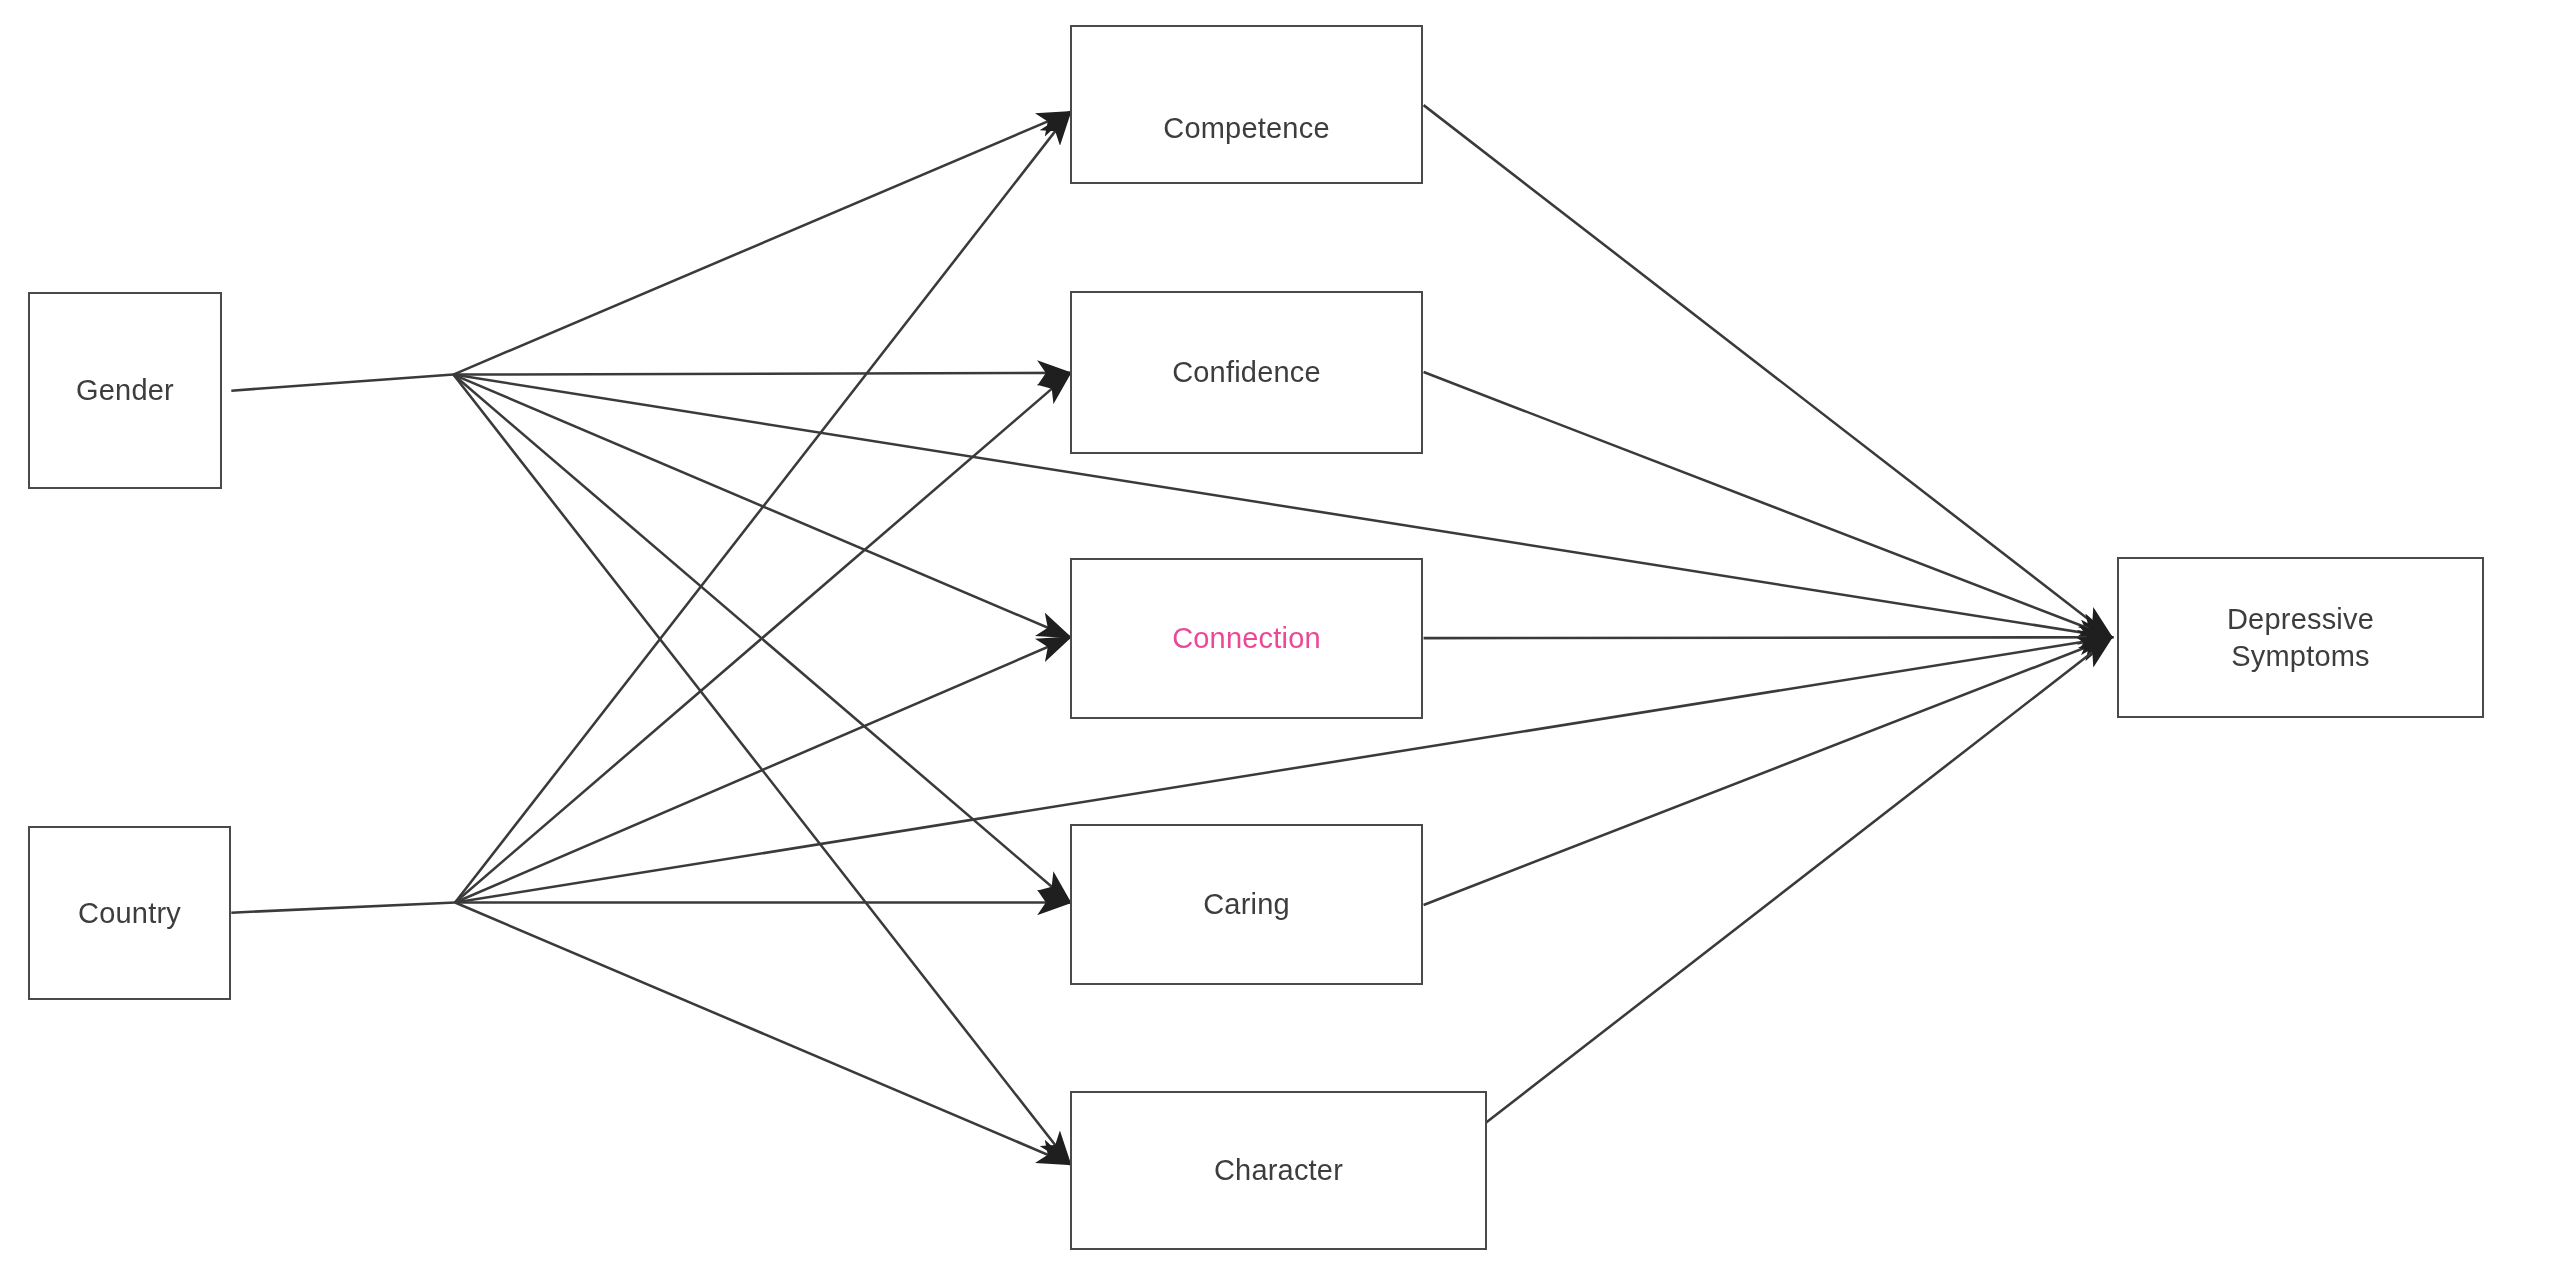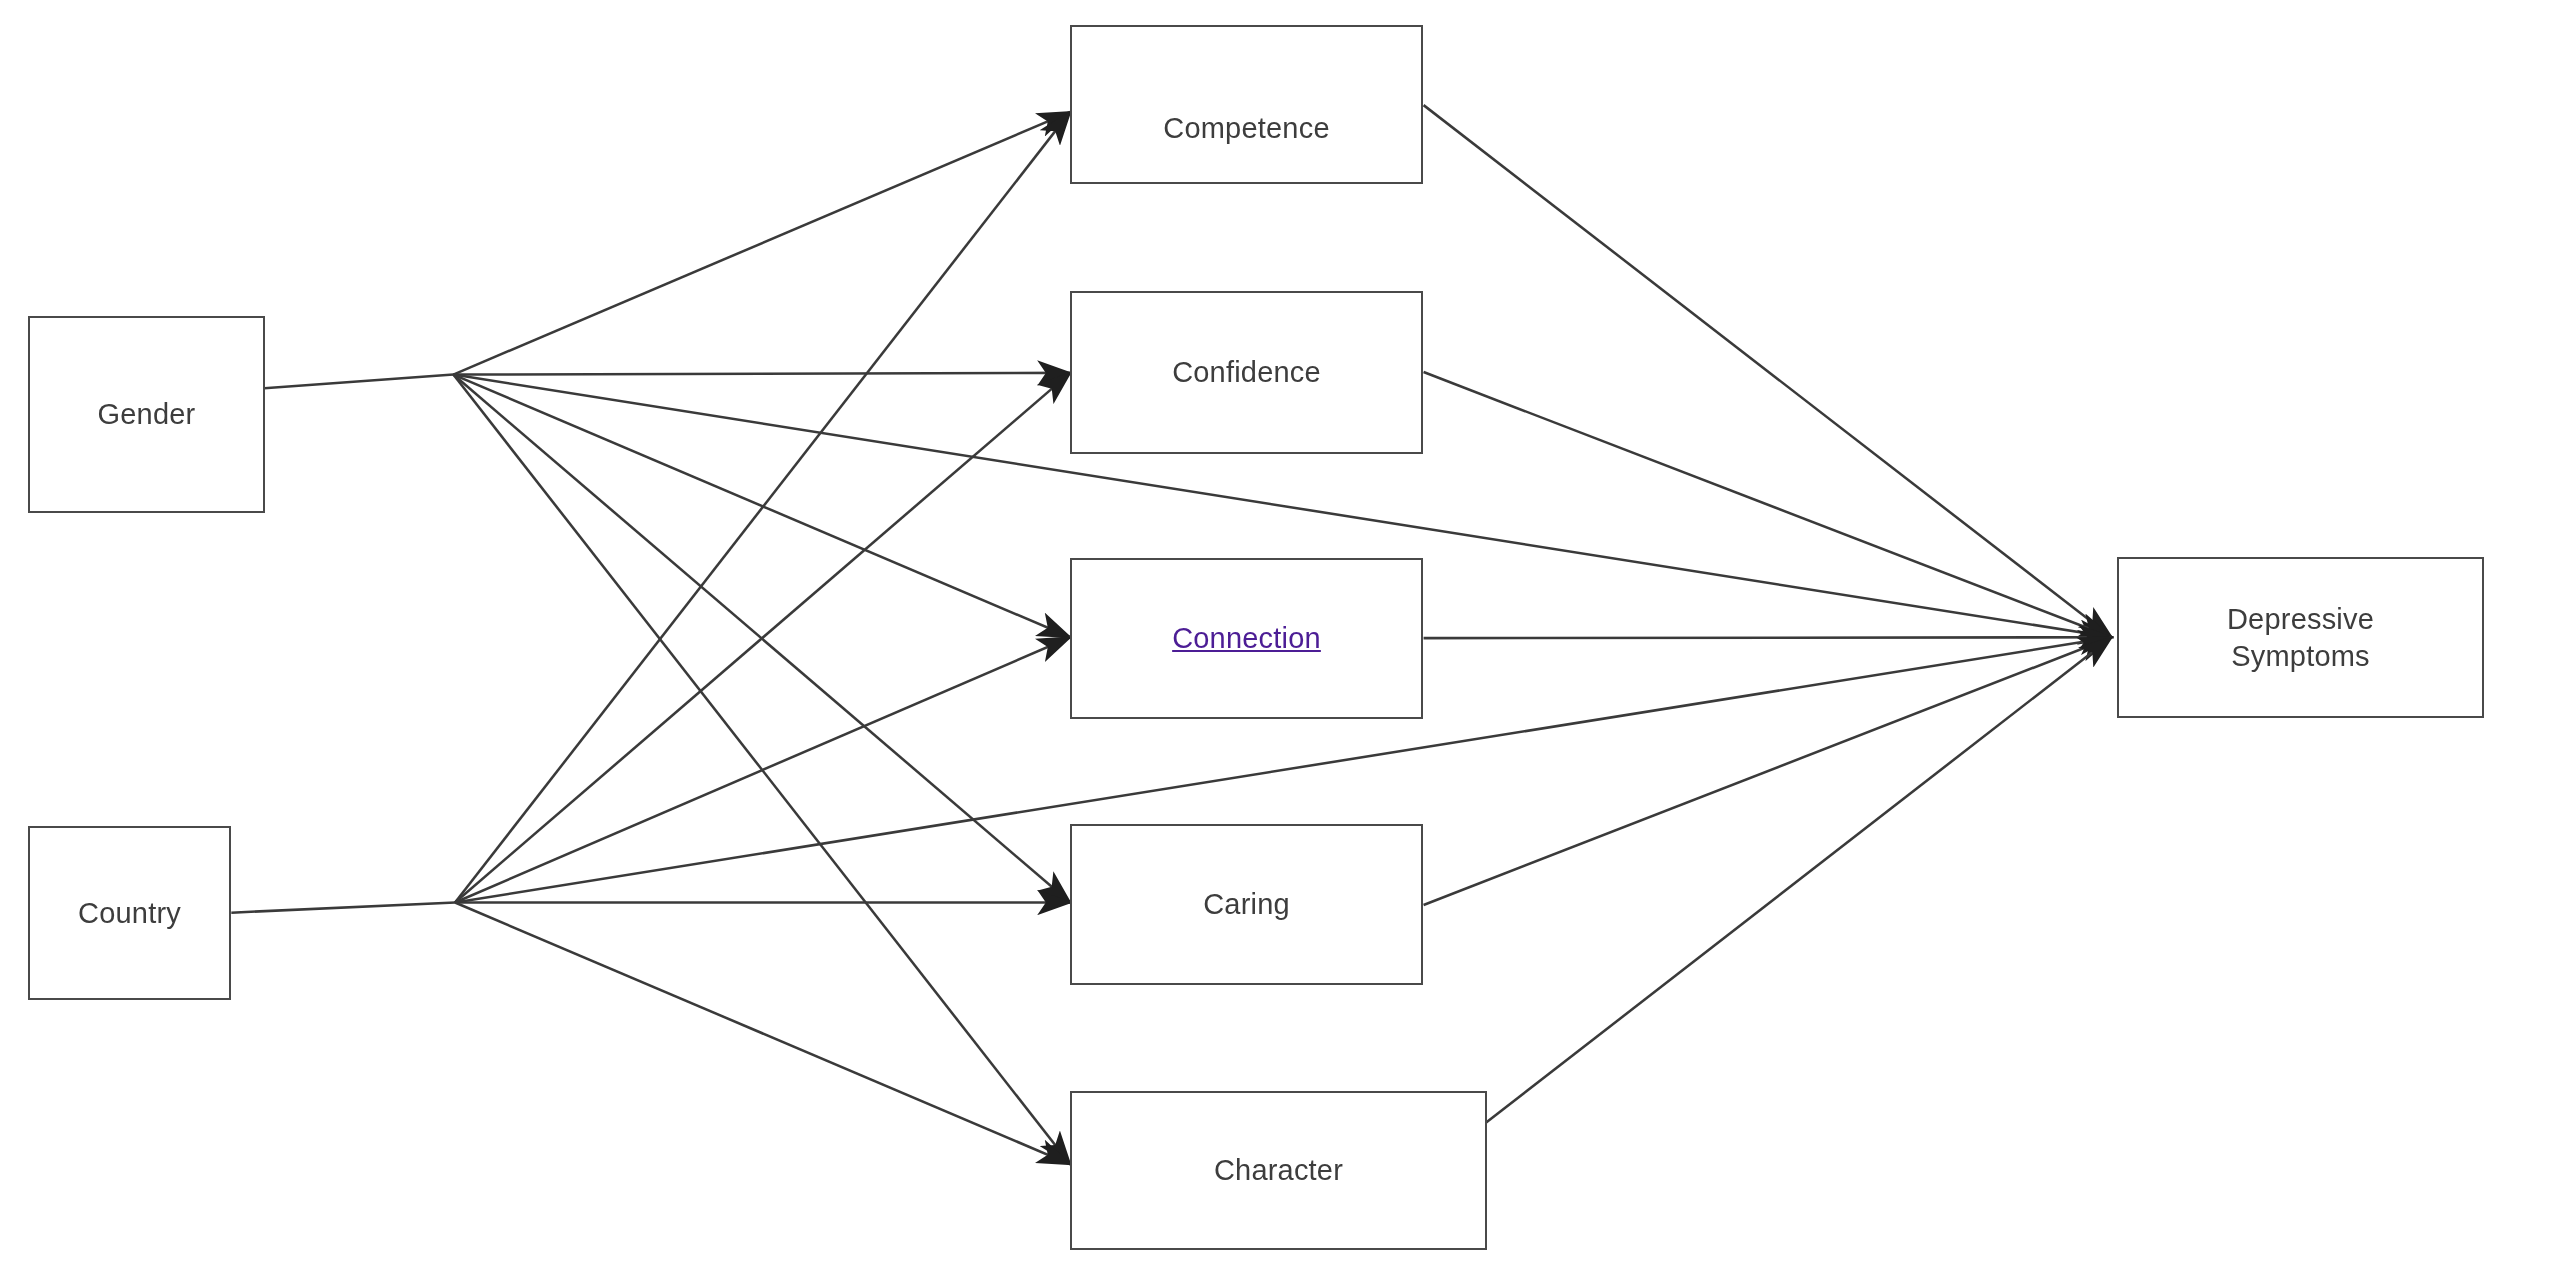--- a/index.html
+++ b/index.html
@@ -71,38 +71,38 @@
         <line x1="1680" y1="124" x2="2492" y2="752" stroke="#3a3a3a" stroke-width="3" marker-end="url(#arrowhead)"></line>
         <line x1="1680" y1="439" x2="2492" y2="752" stroke="#3a3a3a" stroke-width="3" marker-end="url(#arrowhead)"></line>
         <line x1="1680" y1="753" x2="2492" y2="752" stroke="#3a3a3a" stroke-width="3" marker-end="url(#arrowhead)"></line>
         <line x1="1680" y1="1068" x2="2492" y2="752" stroke="#3a3a3a" stroke-width="3" marker-end="url(#arrowhead)"></line>
         <line x1="1680" y1="1382" x2="2492" y2="752" stroke="#3a3a3a" stroke-width="3" marker-end="url(#arrowhead)"></line>
         <line x1="273" y1="461" x2="535" y2="442" stroke="#3a3a3a" stroke-width="3"></line>
         <line x1="273" y1="1077" x2="537" y2="1065" stroke="#3a3a3a" stroke-width="3"></line>
       </g>
   </svg>
 
-  <div class="node-box" style="left: 28px; top: 292px; width: 237px; height: 197px; border-color: rgb(74, 74, 74); margin-top: 24px;">
+  <div class="node-box" style="left: 28px; top: 292px; width: 194px; height: 197px; border-color: rgb(74, 74, 74);">
     <span class="node-label" style="color: rgb(61, 61, 61);">Gender</span>
   </div>
 
   <div class="node-box" style="left: 28px; top: 826px; width: 203px; height: 174px; border-color: rgb(74, 74, 74);">
     <span class="node-label" style="color: rgb(61, 61, 61);">Country</span>
   </div>
 
   <div class="node-box" style="left: 1070px; top: 25.4px; width: 353px; height: 159px; border-color: rgb(74, 74, 74);">
     <span class="node-label" style="color: rgb(61, 61, 61); margin-top: 46px;">Competence</span>
   </div>
 
   <div class="node-box" style="left: 1070px; top: 291px; width: 353px; height: 163px; border-color: rgb(74, 74, 74);">
     <span class="node-label" style="color: rgb(61, 61, 61);">Confidence</span>
   </div>
 
   <div class="node-box" style="left: 1070px; top: 558px; width: 353px; height: 161px; border-color: rgb(74, 74, 74);">
-    <span class="node-label" style="color: #4c1d95; text-decoration: underline;">Connection</span>
+    <span class="node-label" style="color: #ec4899;">Connection</span>
   </div>
 
   <div class="node-box" style="left: 1070px; top: 824px; width: 353px; height: 161px; border-color: rgb(74, 74, 74);">
     <span class="node-label" style="color: rgb(61, 61, 61);">Caring</span>
   </div>
 
   <div class="node-box" style="left: 1070px; top: 1091px; width: 417px; height: 159px; border-color: rgb(74, 74, 74); justify-content: center;">
     <span class="node-label" style="color: rgb(61, 61, 61);">Character</span>
   </div>
 

